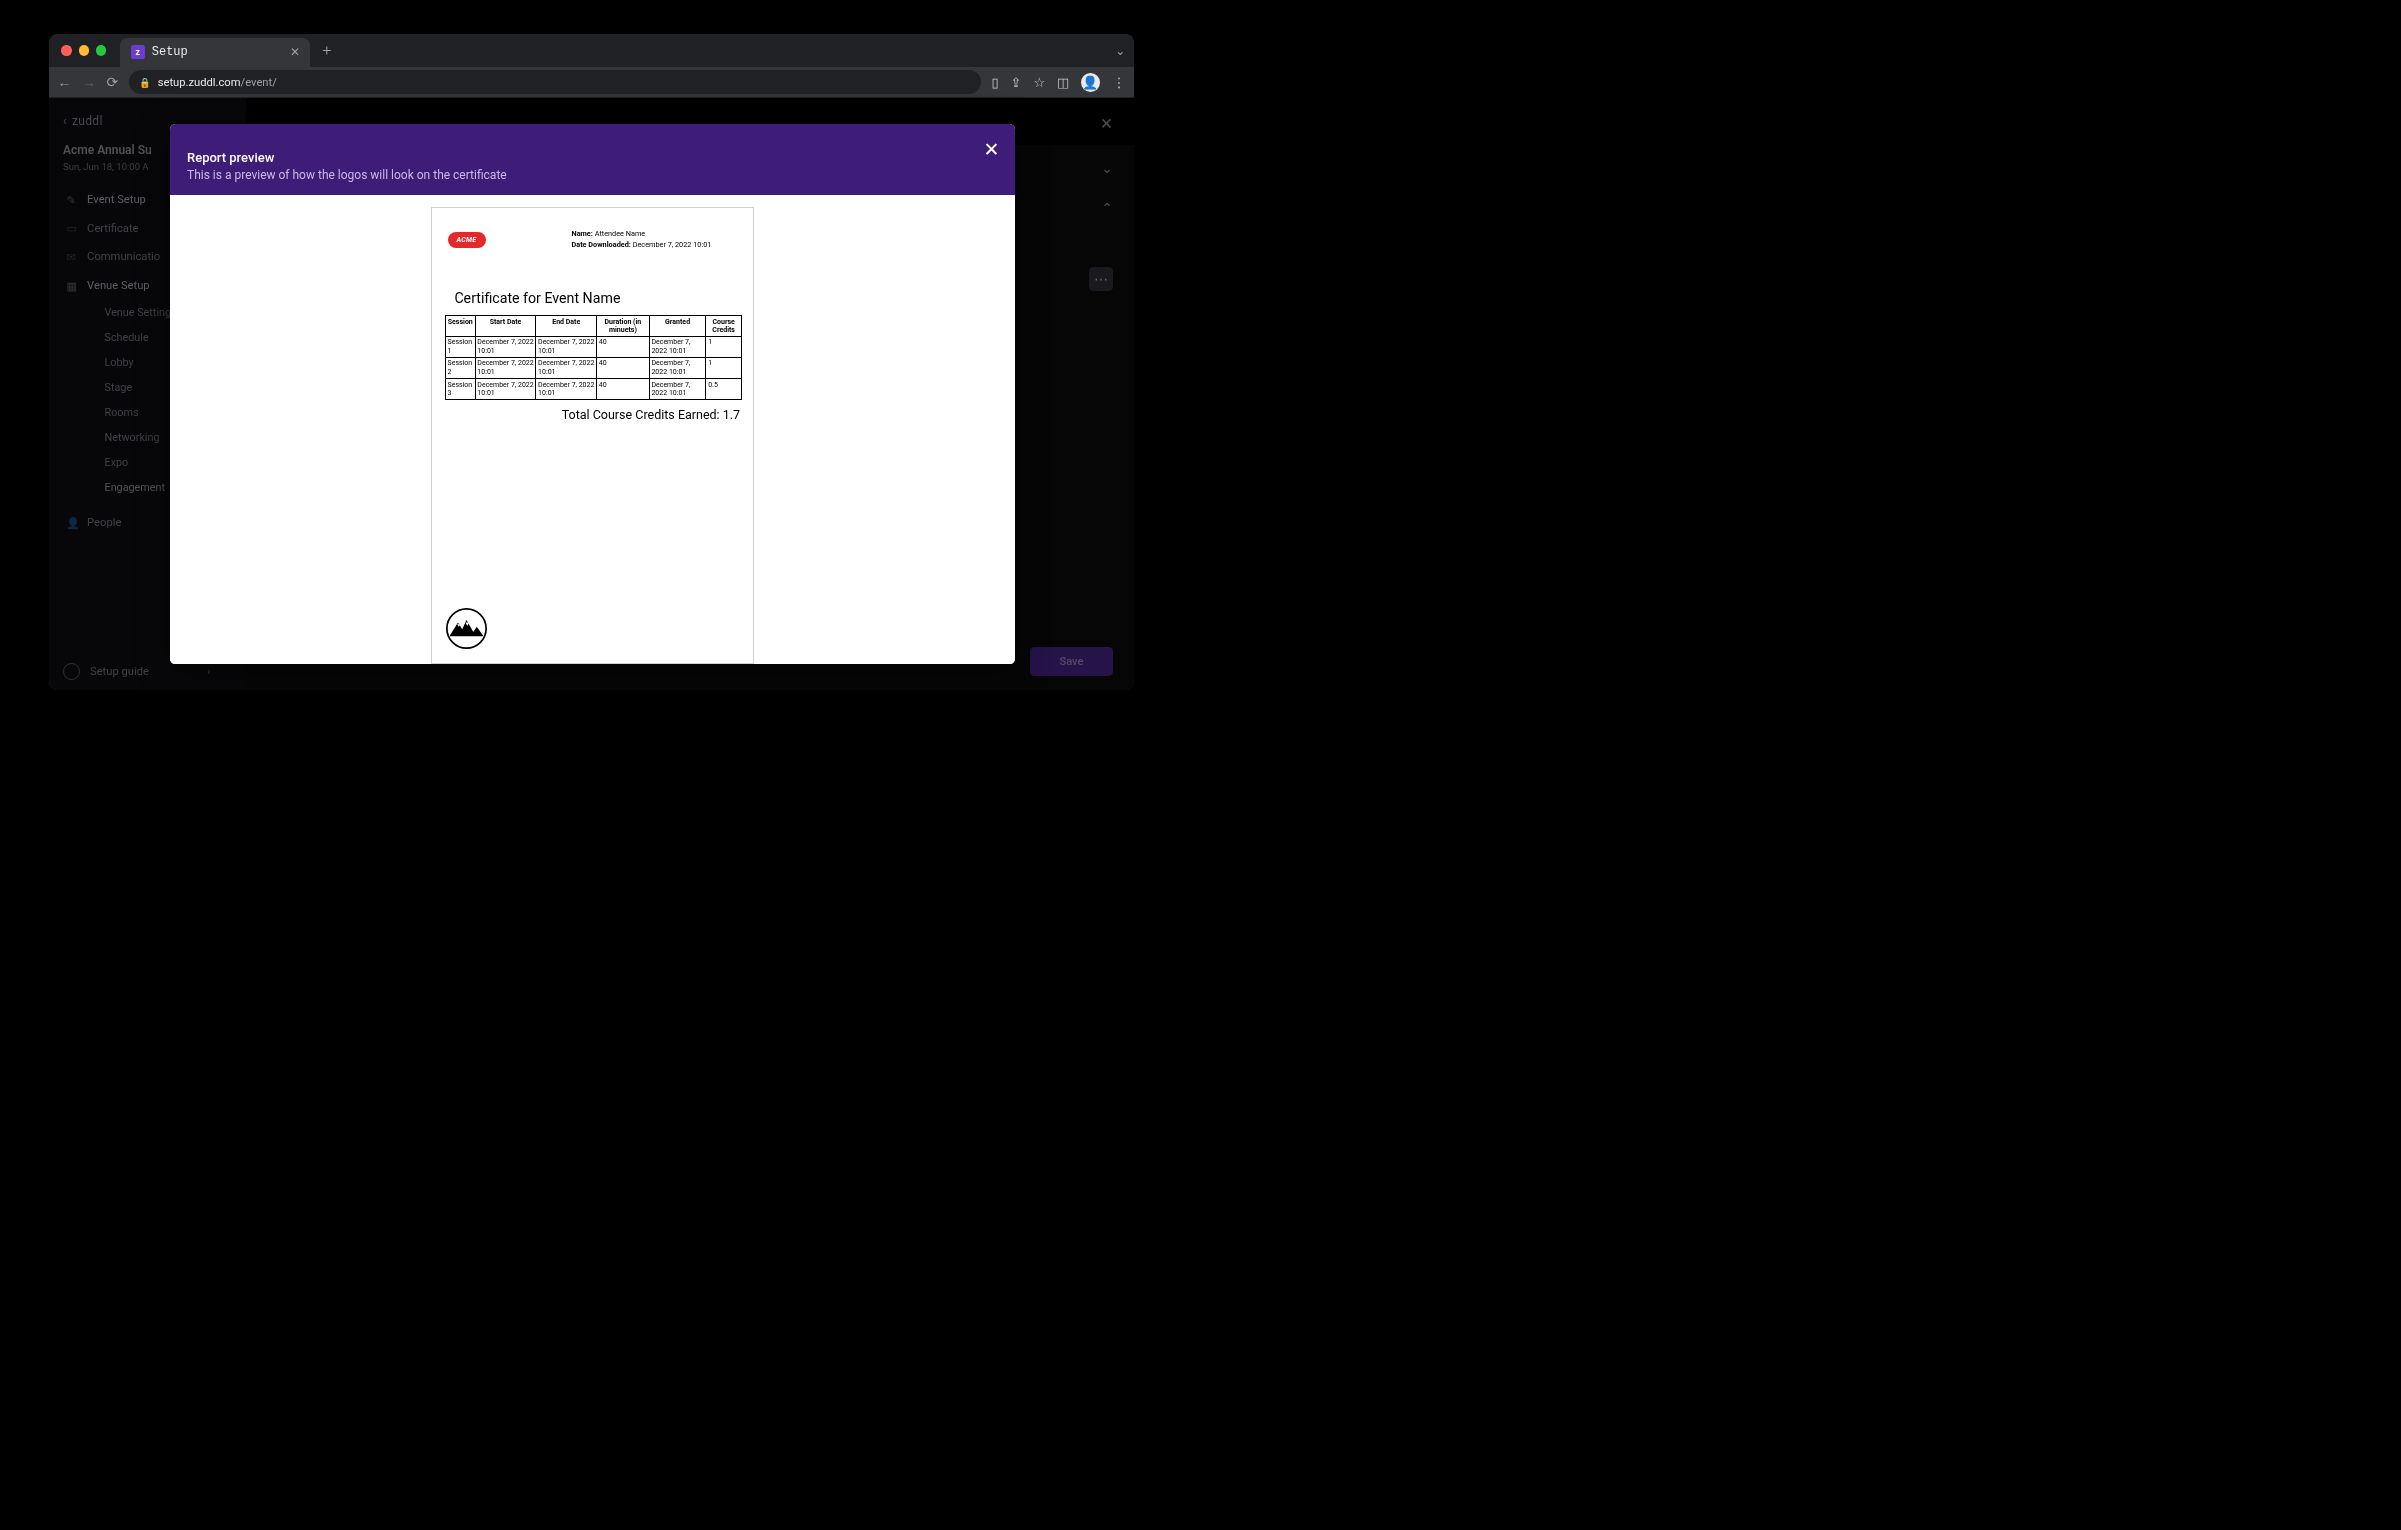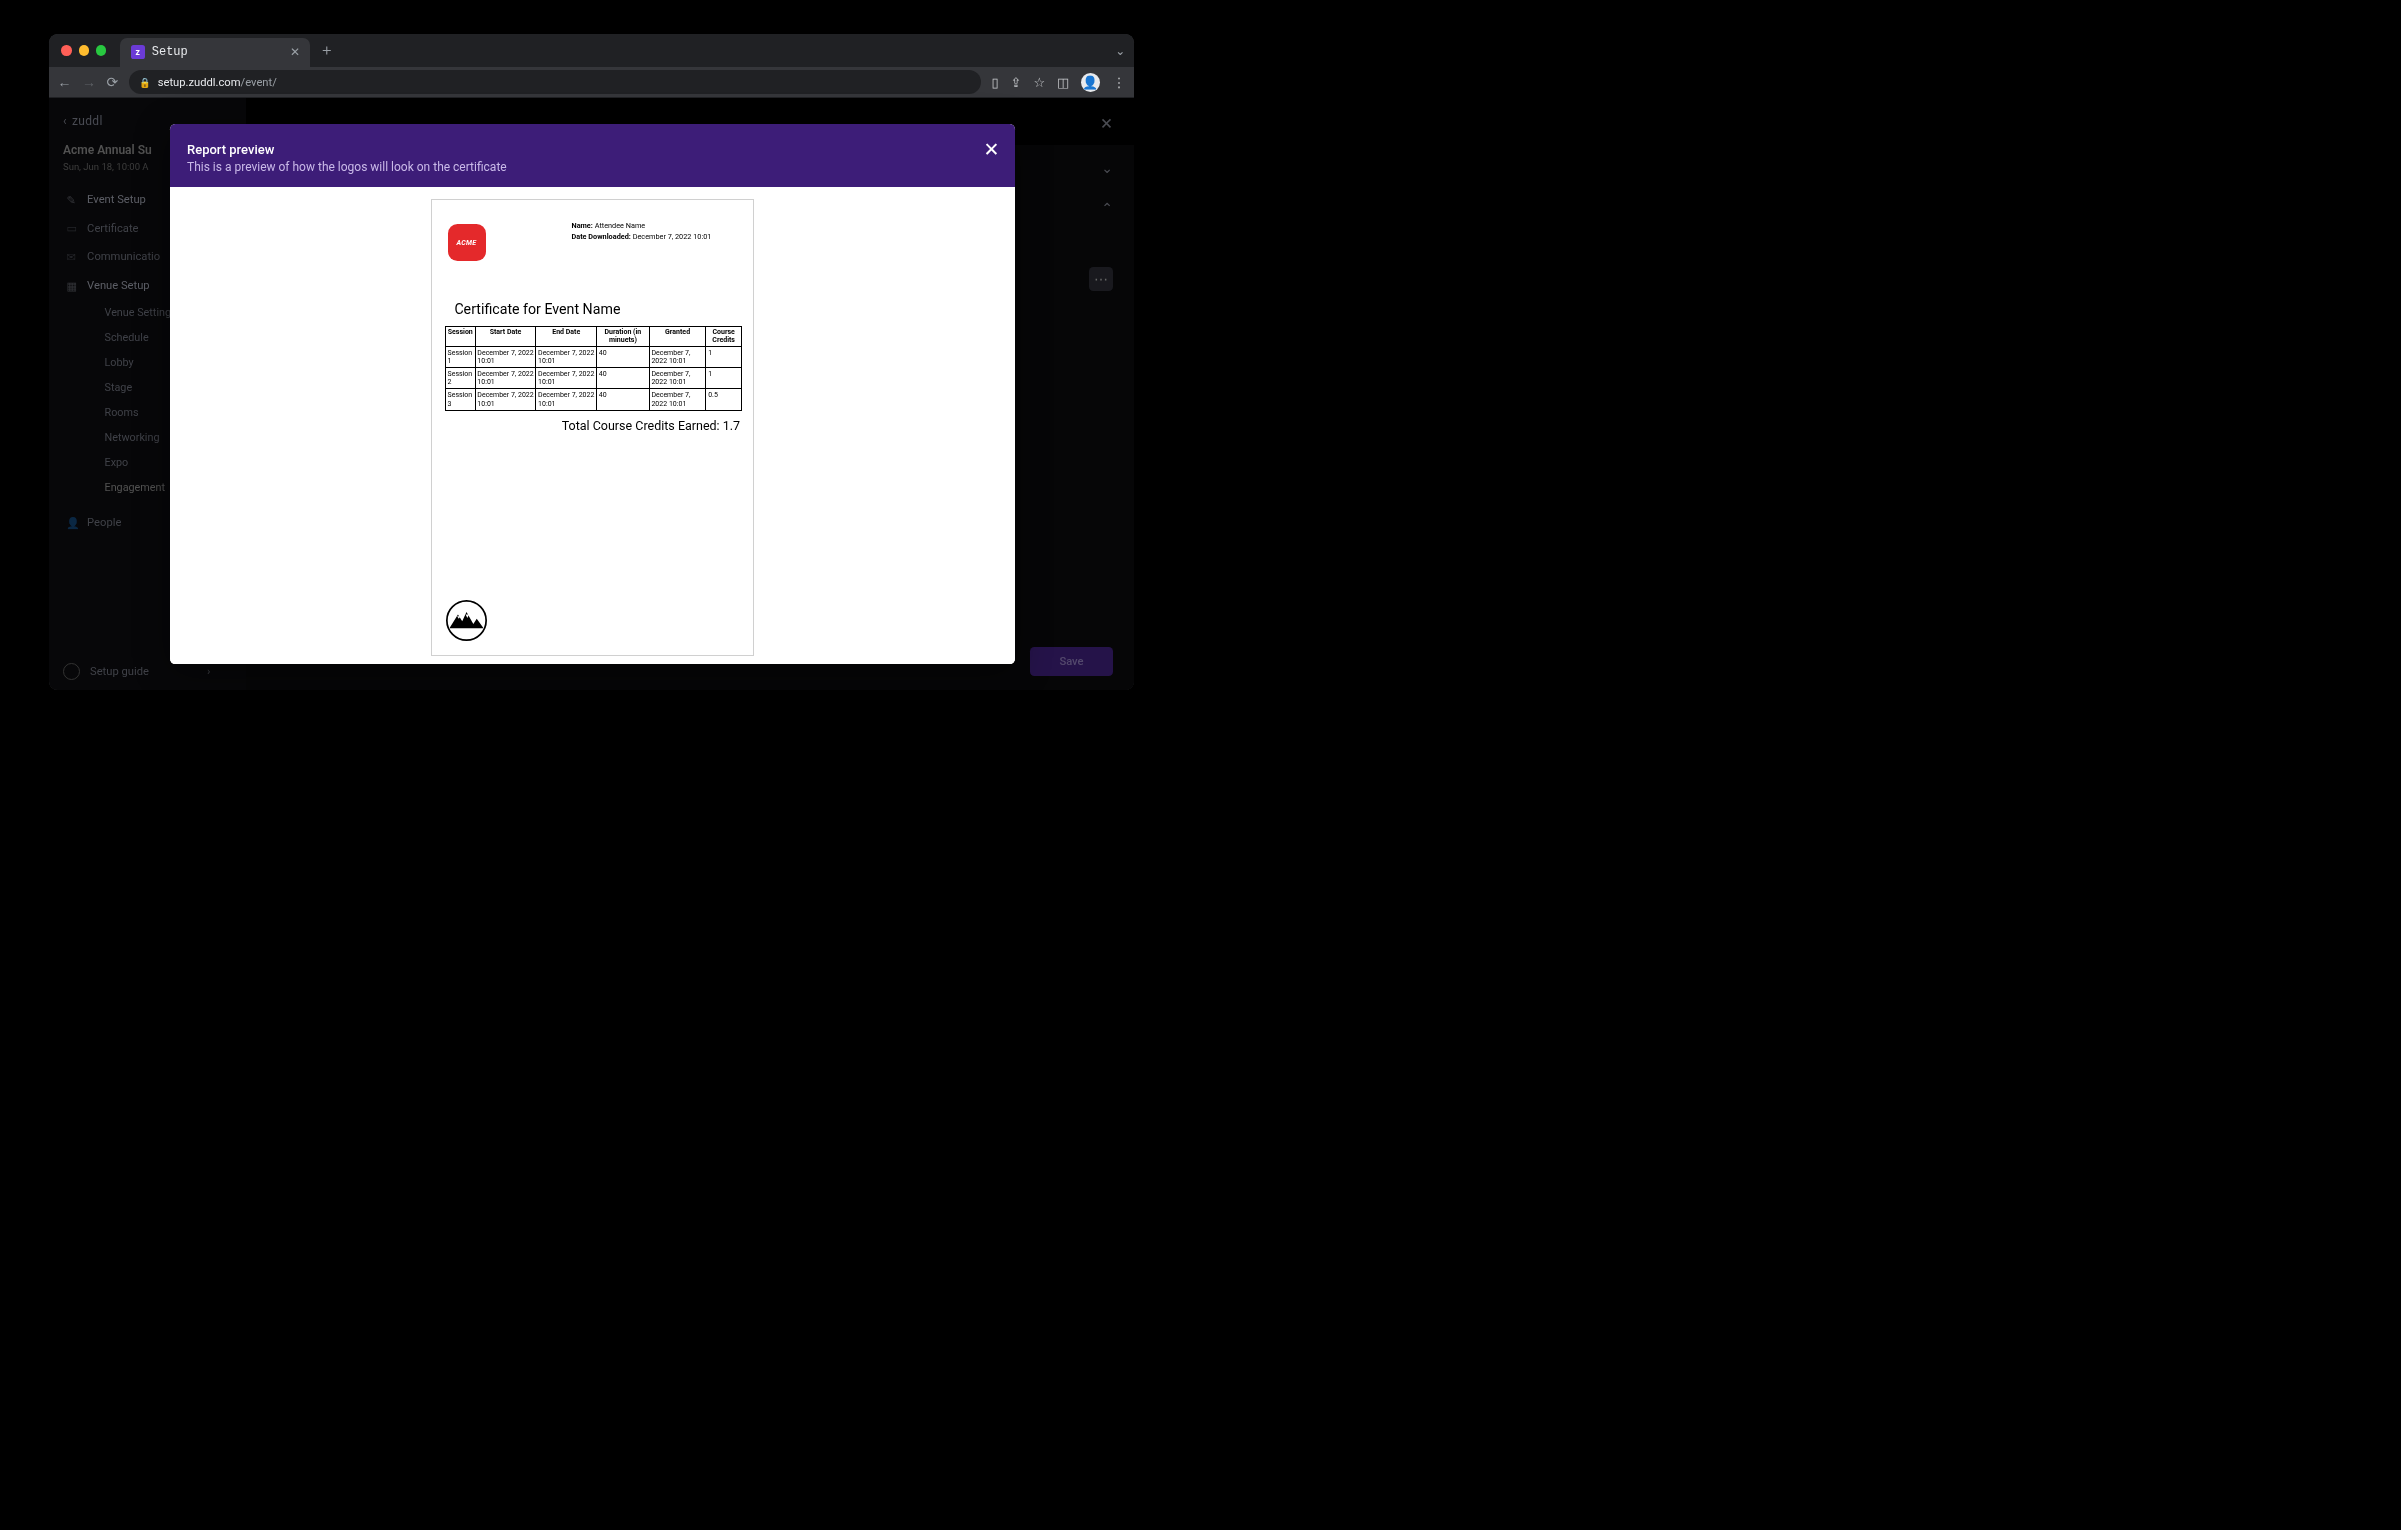--- a/index.html
+++ b/index.html
@@ -47,29 +47,29 @@
     .main-top-strip{height:47px;background:#000;}
     .main-body{position:absolute;top:0;left:0;right:0;bottom:0;}
     .page-close{position:absolute;top:17px;right:21px;color:#7a7d88;font-size:15.5px;cursor:pointer;}
     .page-chevron{position:absolute;top:62px;right:21px;color:#7a7d88;font-size:14px;}
     .page-chevron2{position:absolute;top:102px;right:21px;color:#7a7d88;font-size:14px;}
     .dots-btn{position:absolute;top:169px;right:21px;width:24px;height:24px;background:#2a2b33;border-radius:4.3px;display:flex;align-items:center;justify-content:center;color:#aaa;font-size:14px;cursor:pointer;}
     .save-btn{position:absolute;bottom:14px;right:21px;width:83px;height:29px;background:#3f207a;border-radius:4.3px;display:flex;align-items:center;justify-content:center;color:#8b7ab5;font-size:11.2px;font-weight:500;cursor:pointer;}
     
     .overlay{position:absolute;inset:0;background:rgba(0,0,0,0.4);}
     .modal{position:absolute;left:121px;top:26px;width:845px;height:540px;background:#fff;border-radius:5.2px;overflow:hidden;box-shadow:0 7px 35px rgba(0,0,0,.45);}
-    .modal-header{background:#3d1d78;color:#fff;padding:18px 17px 13px;position:relative;}
+    .modal-header{background:#3d1d78;color:#fff;padding:26px 17px 13px;position:relative;}
     .modal-title{font-size:13px;font-weight:500;}
     .modal-sub{font-size:12px;color:#c9b9e8;margin-top:2.6px;}
     .modal-close{position:absolute;top:15.5px;right:15.5px;color:#fff;font-size:19px;cursor:pointer;line-height:1;}
     .modal-body{background:#fff;height:calc(100% - 50px);display:flex;justify-content:center;align-items:flex-start;padding:12px 0;}
     
     .cert-page{width:323px;height:457px;border:0.9px solid #d0d0d0;background:#fff;padding:21px 12px 14px;position:relative;font-family:Arial,Helvetica,sans-serif;}
     .cert-head{display:flex;align-items:flex-start;gap:24px;margin-bottom:40px;}
-    .acme-logo{width:38px;height:37px;background:#e4292b;border-radius:9.5px;position:relative;display:flex;align-items:center;justify-content:center;margin-top:3.5px;margin-left:3.5px;flex-shrink:0;}
+    .acme-logo{width:38px;height:16px;background:#e4292b;border-radius:9.5px;position:relative;display:flex;align-items:center;justify-content:center;margin-top:3.5px;margin-left:3.5px;flex-shrink:0;}
     .acme-logo span{color:#fff;font-size:7px;font-weight:bold;letter-spacing:0.3px;font-style:italic;}
     .cert-meta{font-size:7.3px;color:#000;line-height:1.5;margin-left:62px;}
     .cert-meta b{font-weight:bold;}
     .cert-title{font-size:14.2px;color:#000;margin:0 0 8.6px 10.4px;}
     .cert-table{border-collapse:collapse;width:297px;margin-left:0.9px;font-size:7px;color:#000;}
     .cert-table th,.cert-table td{border:0.9px solid #000;padding:1.7px 1.7px;vertical-align:top;}
     .cert-table th{font-weight:bold;text-align:center;font-size:7px;line-height:1.15;}
     .cert-table td{font-size:7px;line-height:1.2;}
     .col-session{width:22px;}
     .col-date{width:60px;}

